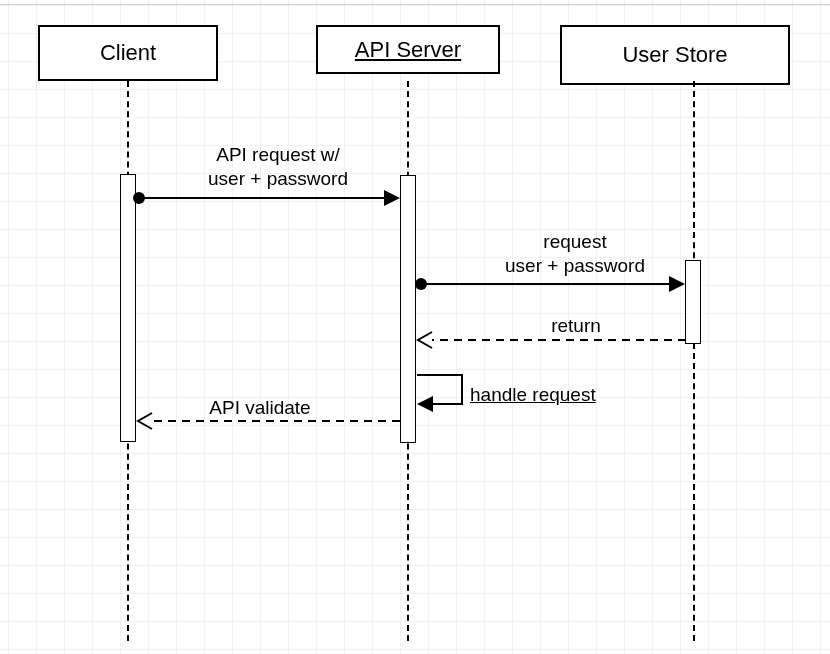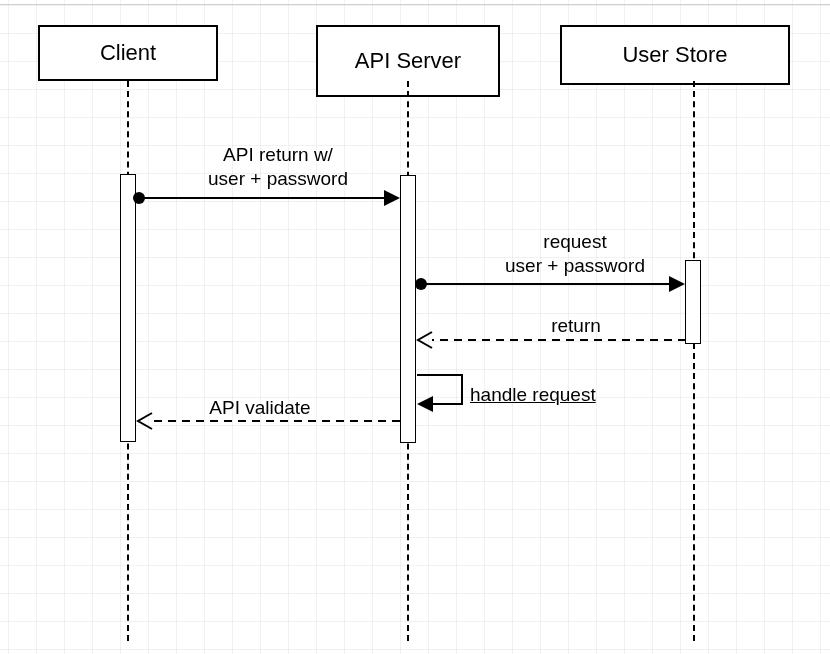--- a/index.html
+++ b/index.html
@@ -56,37 +56,37 @@
   </style>
 </head>
 <body>
 
 <div class="canvas">
   <div class="topline"></div>
 
   <div class="participant-box" style="left:38px; top:25px; width:180px; height:56px;">
     <span>Client</span>
   </div>
-  <div class="participant-box" style="left:316px; top:25px; width:184px; height:72px;">
+  <div class="participant-box" style="left:316px; top:25px; width:184px; height:49px;text-decoration:underline;">
     <span>API Server</span>
   </div>
   <div class="participant-box" style="left:560px; top:25px; width:230px; height:60px;">
     <span>User Store</span>
   </div>
 
   <div class="lifeline" style="left:127px; top:81px; height:560px;"></div>
   <div class="lifeline" style="left:407px; top:81px; height:560px;"></div>
   <div class="lifeline" style="left:693px; top:81px; height:560px;"></div>
 
   <div class="activation" style="left:120px; top:174px; height:268px;"></div>
   <div class="activation" style="left:400px; top:175px; height:268px;"></div>
   <div class="activation" style="left:685px; top:260px; height:84px;"></div>
 
   <div class="label" style="left:178px; top:143px; width:200px;">
-    <span>API return w/</span><br>
+    <span>API request w/</span><br>
     <span>user + password</span>
   </div>
   <svg style="position:absolute; left:130px; top:188px;" width="276" height="20">
     <circle cx="9" cy="10" r="6" fill="#000"></circle>
     <line x1="12" y1="10" x2="258" y2="10" stroke="#000" stroke-width="2"></line>
     <polygon points="270,10 254,2 254,18" fill="#000"></polygon>
   </svg>
 
   <div class="label" style="left:475px; top:230px; width:200px;">
     <span>request</span><br>

